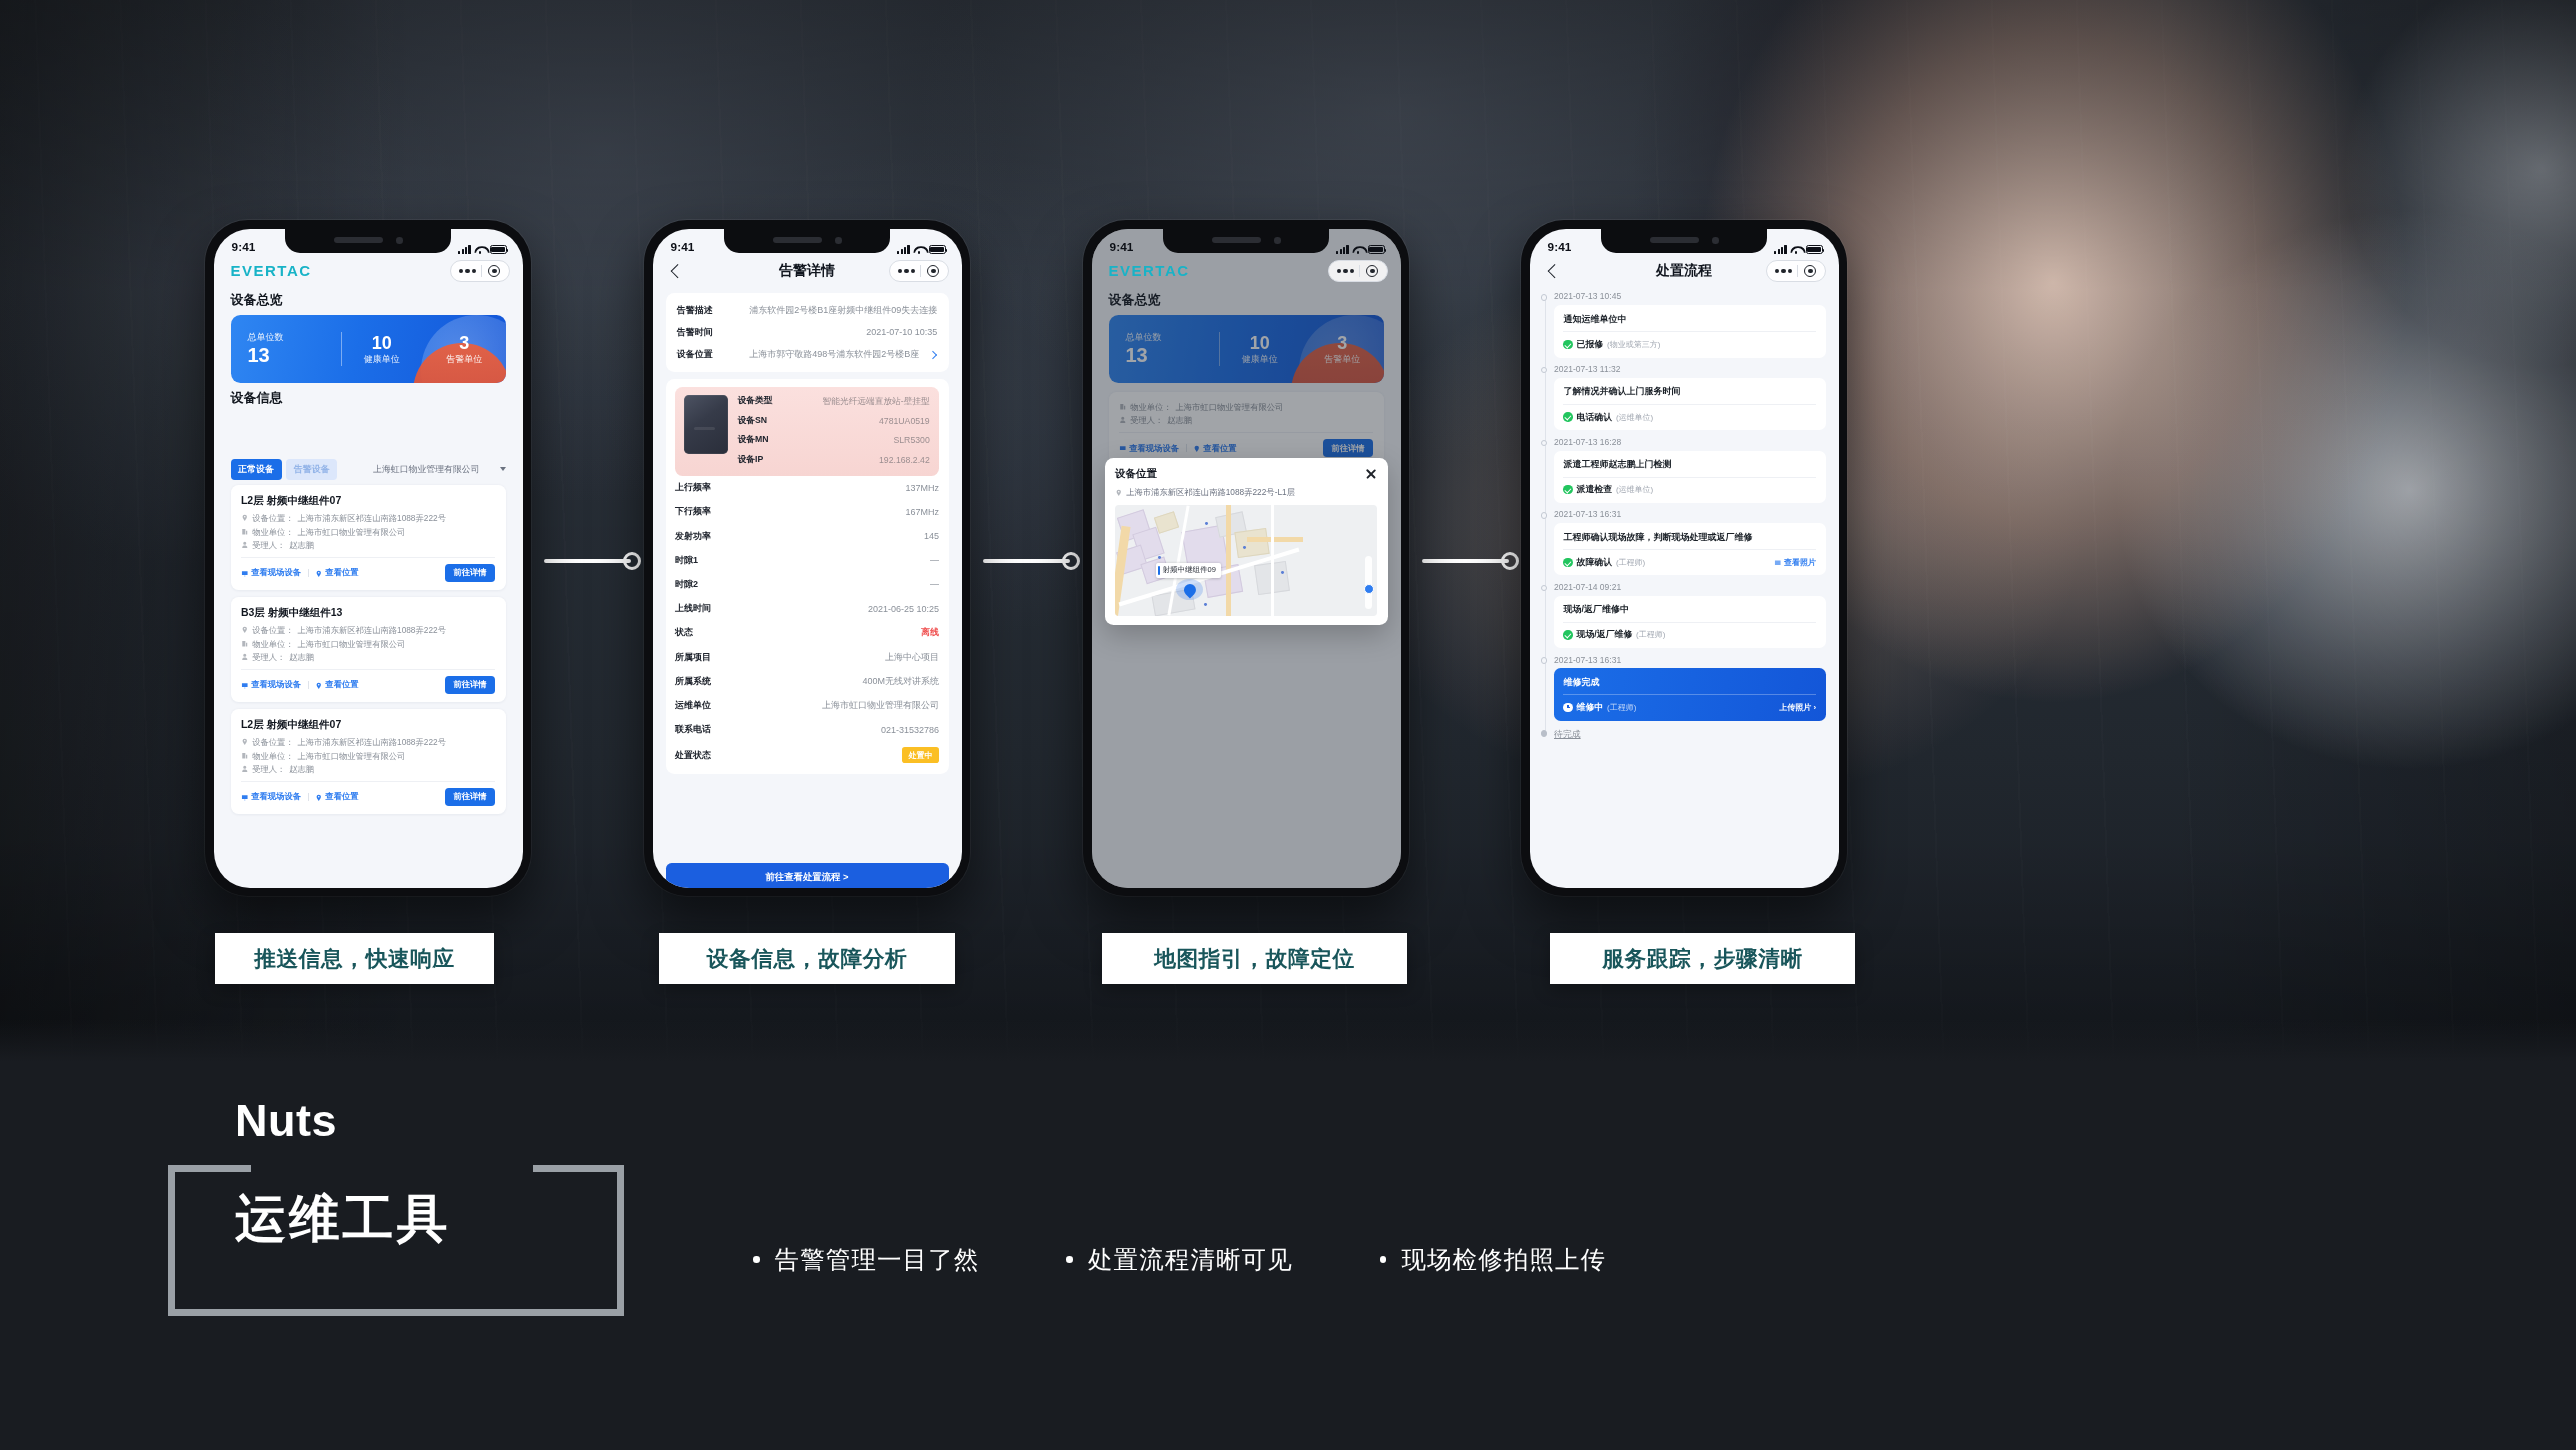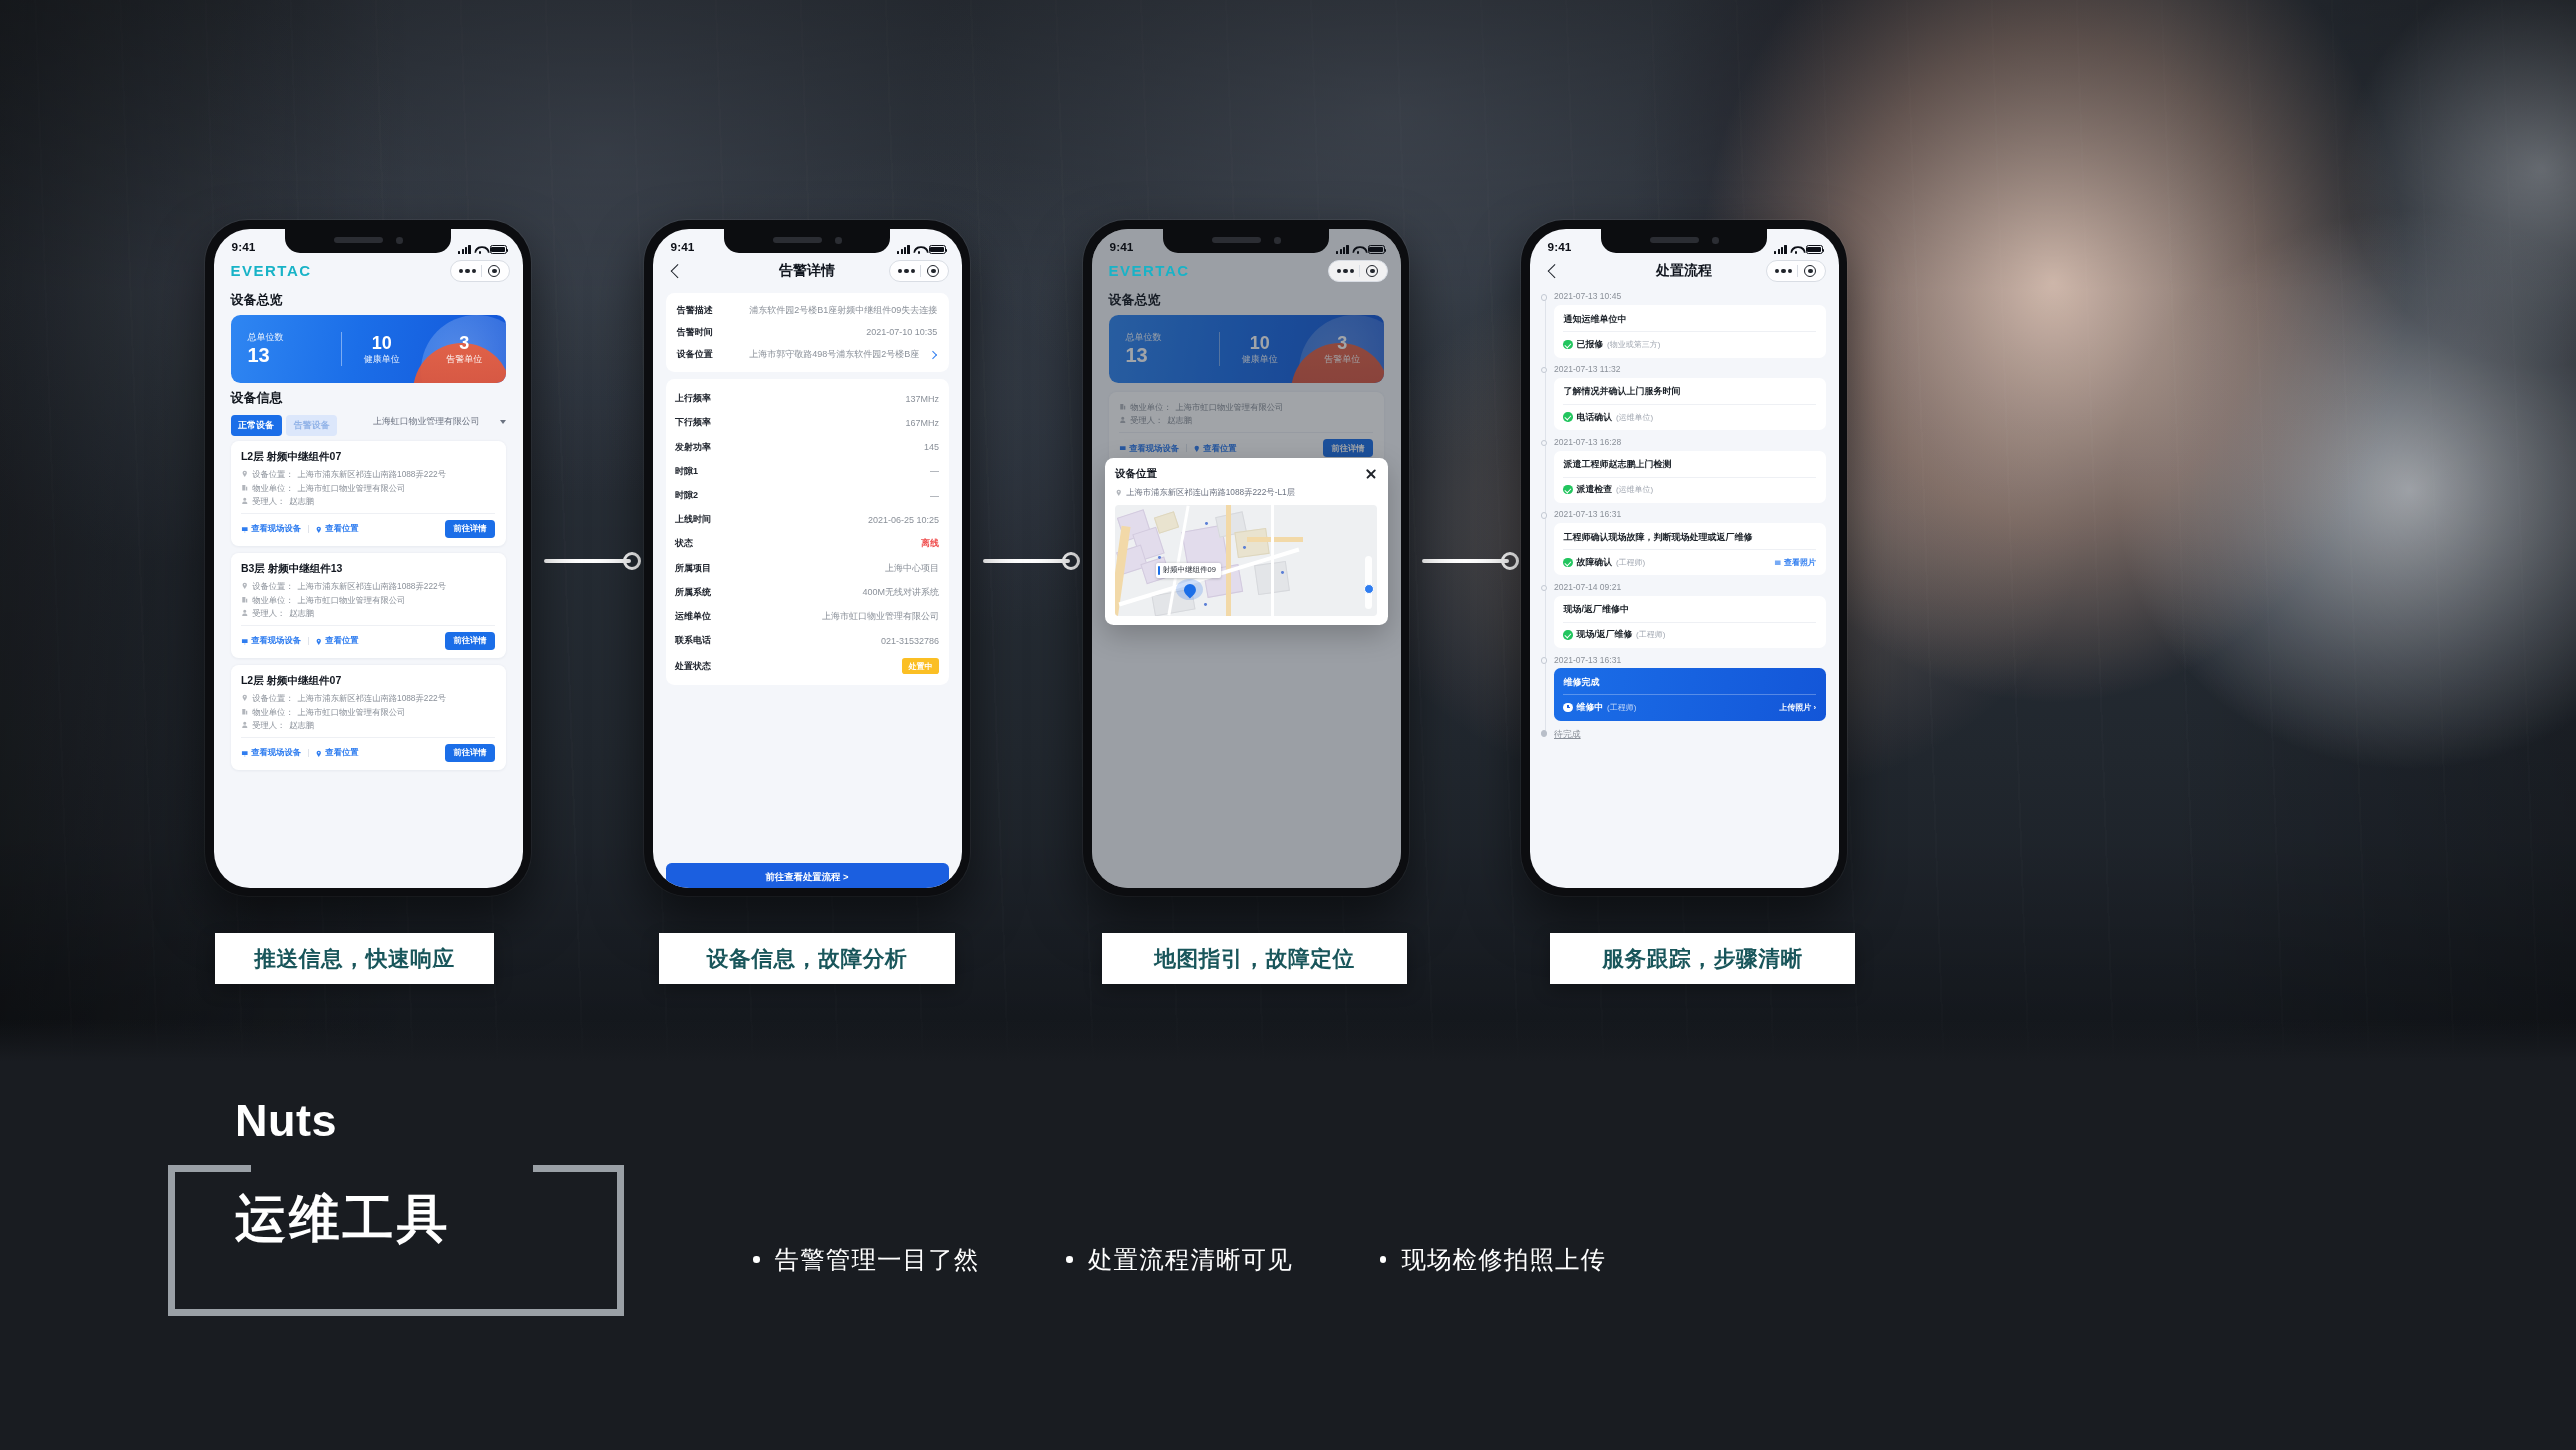--- a/index.html
+++ b/index.html
@@ -119,21 +119,21 @@
     background: linear-gradient(180deg, rgba(232,96,64,.95), rgba(214,72,48,.92));}
   .ovcol { position:relative; z-index:2; }
   .ovcol.c1{ width:40%; padding-left:17px;}
   .ovcol.c2{ width:30%; text-align:center;}
   .ovcol.c3{ width:30%; text-align:center;}
   .ovdiv { position:absolute; left:40%; top:17px; width:0.9px; height:34px; background:rgba(255,255,255,.42); z-index:3;}
   .ovlbl{font-size:9px; opacity:.92; line-height:1.25;}
   .ovnum{font-size:20px;font-weight:800;line-height:1.12;}
   .ovcol.c2 .ovnum,.ovcol.c3 .ovnum{font-size:18px;}
 
-  .seg-row { display:flex; align-items:flex-start; padding: 2.8px 17px 5.6px; gap:4.7px;}
+  .seg-row { display:flex; align-items:center; padding: 2.8px 17px 5.6px; gap:4.7px;margin-top:44px;}
   .seg { font-size:9px; padding:3.8px 7.5px; border-radius:3.8px; font-weight:700;}
   .seg.on { background:#1b6ee8; color:#fff; }
   .seg.off{ background:#dce7fb; color:#93b4e8; }
   .orgsel { margin-left:auto; font-size:8.9px; color:#6b7280; display:flex;align-items:center;gap:20px;}
   .caret { width:0;height:0;border-left:3.8px solid transparent;border-right:3.8px solid transparent;border-top:4.7px solid #6b7280;}
 
   .dev-list { padding: 0 17px; display:flex; flex-direction:column; gap:7.5px;}
   .dev-card { background:#fff; border-radius:7.5px; padding:8.5px 10.4px 7.5px; box-shadow:0 0.9px 2.8px rgba(20,30,60,.06);}
   .dev-name{font-size:10.5px;font-weight:800;color:#11161f;margin-bottom:4.7px;}
   .dev-row{display:flex;align-items:flex-start;gap:3.8px;font-size:8.3px;color:#8a9099;line-height:1.5;margin-bottom:0.9px;}
@@ -499,20 +499,41 @@
             <div class="v">2021-07-10 10:35</div>
           </div>
         <div class="kv">
             <div class="k">设备位置</div>
             <div class="v">上海市郭守敬路498号浦东软件园2号楼B座</div>
             <div class="chev"></div>
           </div>
       </div>
 
       <div class="wcard" style="padding:7.5px 9.4px 5.6px;">
+        <div class="pinkcard">
+          <div class="devimg"></div>
+          <div class="pink-kv">
+            <div class="kv">
+                <div class="k">设备类型</div>
+                <div class="v">智能光纤远端直放站-壁挂型</div>
+              </div>
+            <div class="kv">
+                <div class="k">设备SN</div>
+                <div class="v">4781UA0519</div>
+              </div>
+            <div class="kv">
+                <div class="k">设备MN</div>
+                <div class="v">SLR5300</div>
+              </div>
+            <div class="kv" style="margin-bottom:0;">
+                <div class="k">设备IP</div>
+                <div class="v">192.168.2.42</div>
+              </div>
+          </div>
+        </div>
 
         <div class="rowline">
             <div class="k">上行频率</div>
             <div class="v">137MHz</div>
           </div>
         <div class="rowline">
             <div class="k">下行频率</div>
             <div class="v">167MHz</div>
           </div>
         <div class="rowline">

